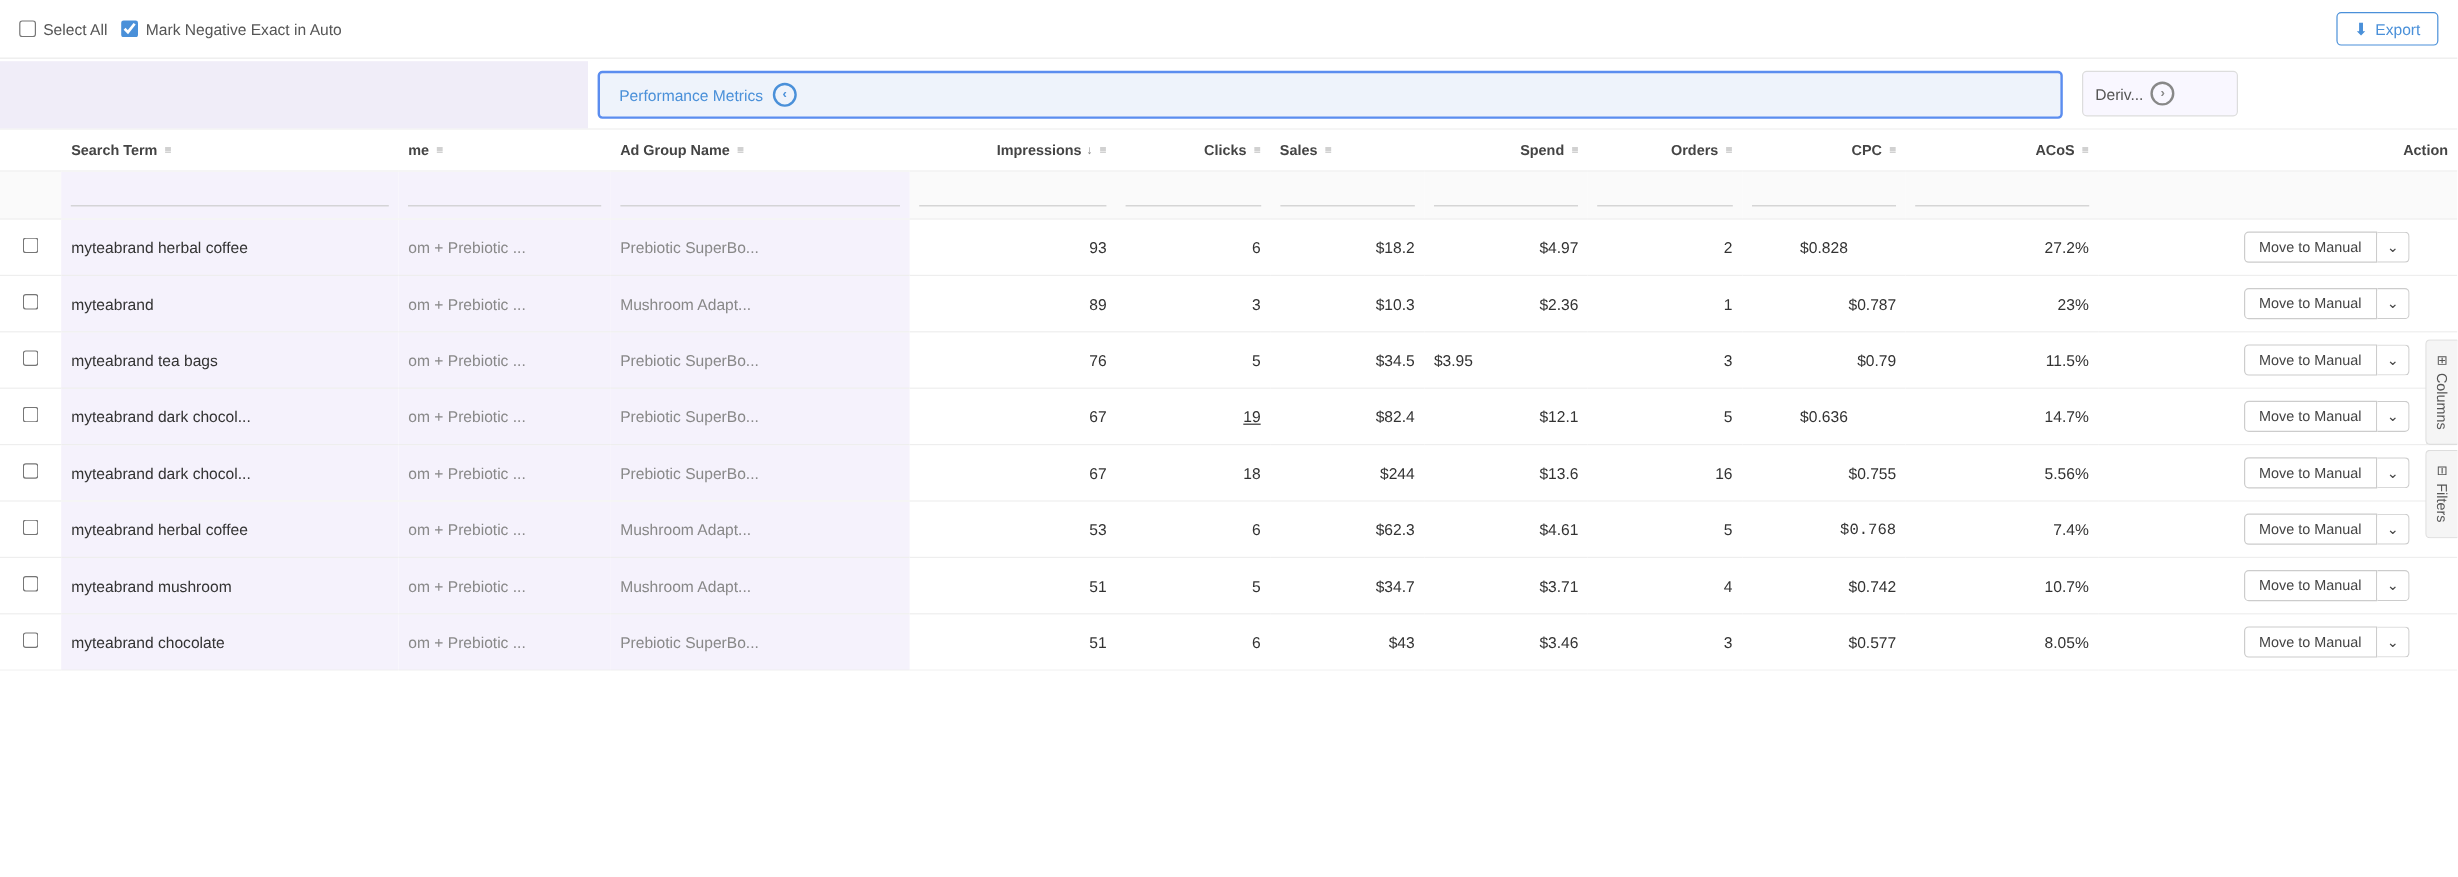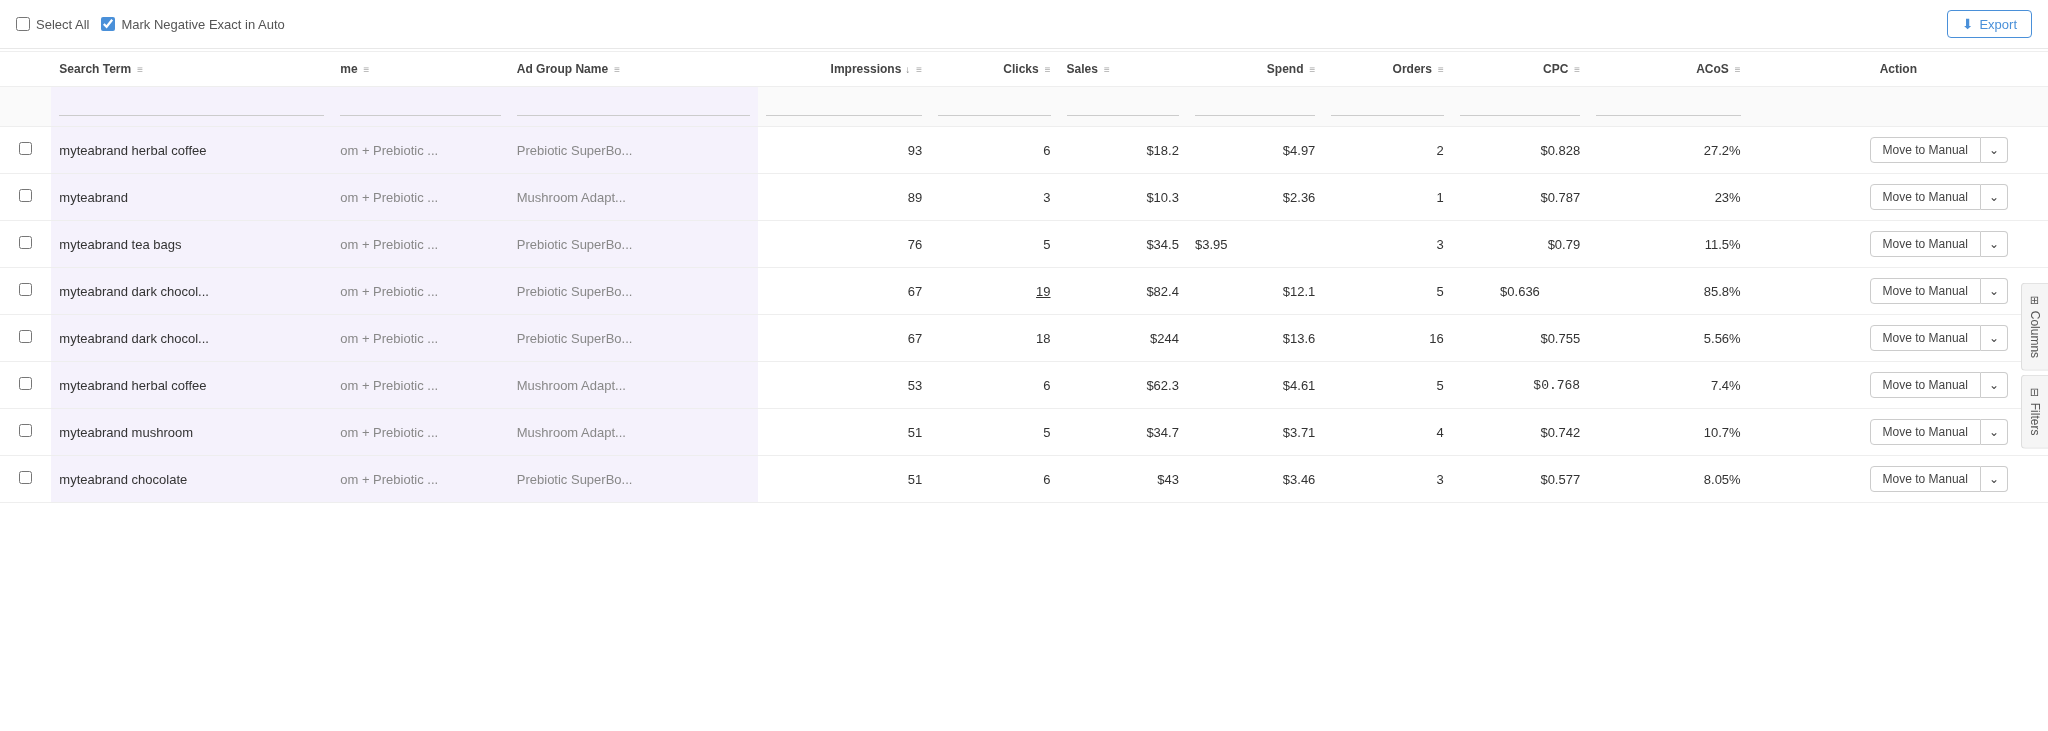--- a/index.html
+++ b/index.html
@@ -122,21 +122,33 @@
   <button class="export-btn">
     <span style="font-size:14px;">⬇</span>
     <span>Export</span>
   </button>
 </div>
 
 <div style="display:flex; align-items:stretch; padding: 2px 0 0 0; background:#fff; border-bottom:1px solid #eee;">
 
   <div style="width:490px; min-width:490px; background:#f0edf8;"></div>
 
-
+  <div style="flex:1; padding: 4px 8px;">
+    <div class="perf-metrics-header">
+      <span>Performance Metrics</span>
+      <div class="circle-icon">‹</div>
+    </div>
+  </div>
+
+  <div style="padding: 4px 8px;">
+    <div class="deriv-header">
+      <span>Deriv...</span>
+      <div class="circle-icon" style="border-color:#888; color:#888;">›</div>
+    </div>
+  </div>
 
   <div style="width:175px; min-width:175px;"></div>
 </div>
 
 <div class="table-wrapper">
   <table class="data-table">
     <thead>
       <tr>
         <th class="col-checkbox"></th>
         <th class="col-search-term col-frozen-bg">
@@ -194,21 +206,21 @@
             <span class="filter-icon">≡</span>
           </div>
         </th>
         <th class="col-acos">
           <div class="th-inner" style="justify-content:flex-end;">
             <span>ACoS</span>
             <span class="filter-icon">≡</span>
           </div>
         </th>
         <th class="col-action">
-          <div class="th-inner" style="justify-content:center;">
+          <div class="th-inner" style="justify-content:flex-end;">
             <span>Action</span>
           </div>
         </th>
       </tr>
 
       <tr style="background:#fafafa;">
         <td class="col-checkbox"></td>
         <td class="col-search-term col-frozen-bg">
           <input class="filter-input" type="text" placeholder="" style="">
         </td>
@@ -248,21 +260,21 @@
         <input type="checkbox" style="">
       </td>
       <td class="col-search-term col-frozen-bg" style="color:#333; overflow:hidden; text-overflow:ellipsis; max-width:175px;">myteabrand herbal coffee</td>
       <td class="col-name col-frozen-bg" style="color:#888; overflow:hidden; text-overflow:ellipsis; max-width:110px;">om + Prebiotic ...</td>
       <td class="col-adgroup col-frozen-bg" style="color:#888; overflow:hidden; text-overflow:ellipsis; max-width:155px;">Prebiotic SuperBo...</td>
       <td class="col-impressions" style="text-align:right;">93</td>
       <td class="col-clicks" style="text-align:right;">6</td>
       <td class="col-sales" style="text-align:right;">$18.2</td>
       <td class="col-spend" style="text-align:right;">$4.97</td>
       <td class="col-orders" style="text-align:right;">2</td>
-      <td class="col-cpc" style="text-align:right;">$0.828</td>
+      <td class="col-cpc" style="text-align:center;">$0.828</td>
       <td class="col-acos" style="text-align:right;">27.2%</td>
       <td class="col-action" style="text-align:right; padding-right:40px;">
         <div class="action-group" style="justify-content:flex-end;">
           <button class="move-btn">Move to Manual</button>
           <button class="dropdown-btn">⌄</button>
         </div>
       </td>
     </tr>
         <tr>
       <td class="col-checkbox" style="text-align:center;">
@@ -312,21 +324,21 @@
       </td>
       <td class="col-search-term col-frozen-bg" style="color:#333; overflow:hidden; text-overflow:ellipsis; max-width:175px;">myteabrand dark chocol...</td>
       <td class="col-name col-frozen-bg" style="color:#888; overflow:hidden; text-overflow:ellipsis; max-width:110px;">om + Prebiotic ...</td>
       <td class="col-adgroup col-frozen-bg" style="color:#888; overflow:hidden; text-overflow:ellipsis; max-width:155px;">Prebiotic SuperBo...</td>
       <td class="col-impressions" style="text-align:right;">67</td>
       <td class="col-clicks" style="text-align:right;text-decoration:underline;">19</td>
       <td class="col-sales" style="text-align:right;">$82.4</td>
       <td class="col-spend" style="text-align:right;">$12.1</td>
       <td class="col-orders" style="text-align:right;">5</td>
       <td class="col-cpc" style="text-align:center;">$0.636</td>
-      <td class="col-acos" style="text-align:right;">85.8%</td>
+      <td class="col-acos" style="text-align:right;">14.7%</td>
       <td class="col-action" style="text-align:right; padding-right:40px;">
         <div class="action-group" style="justify-content:flex-end;">
           <button class="move-btn">Move to Manual</button>
           <button class="dropdown-btn">⌄</button>
         </div>
       </td>
     </tr>
         <tr>
       <td class="col-checkbox" style="text-align:center;">
         <input type="checkbox" style="">

